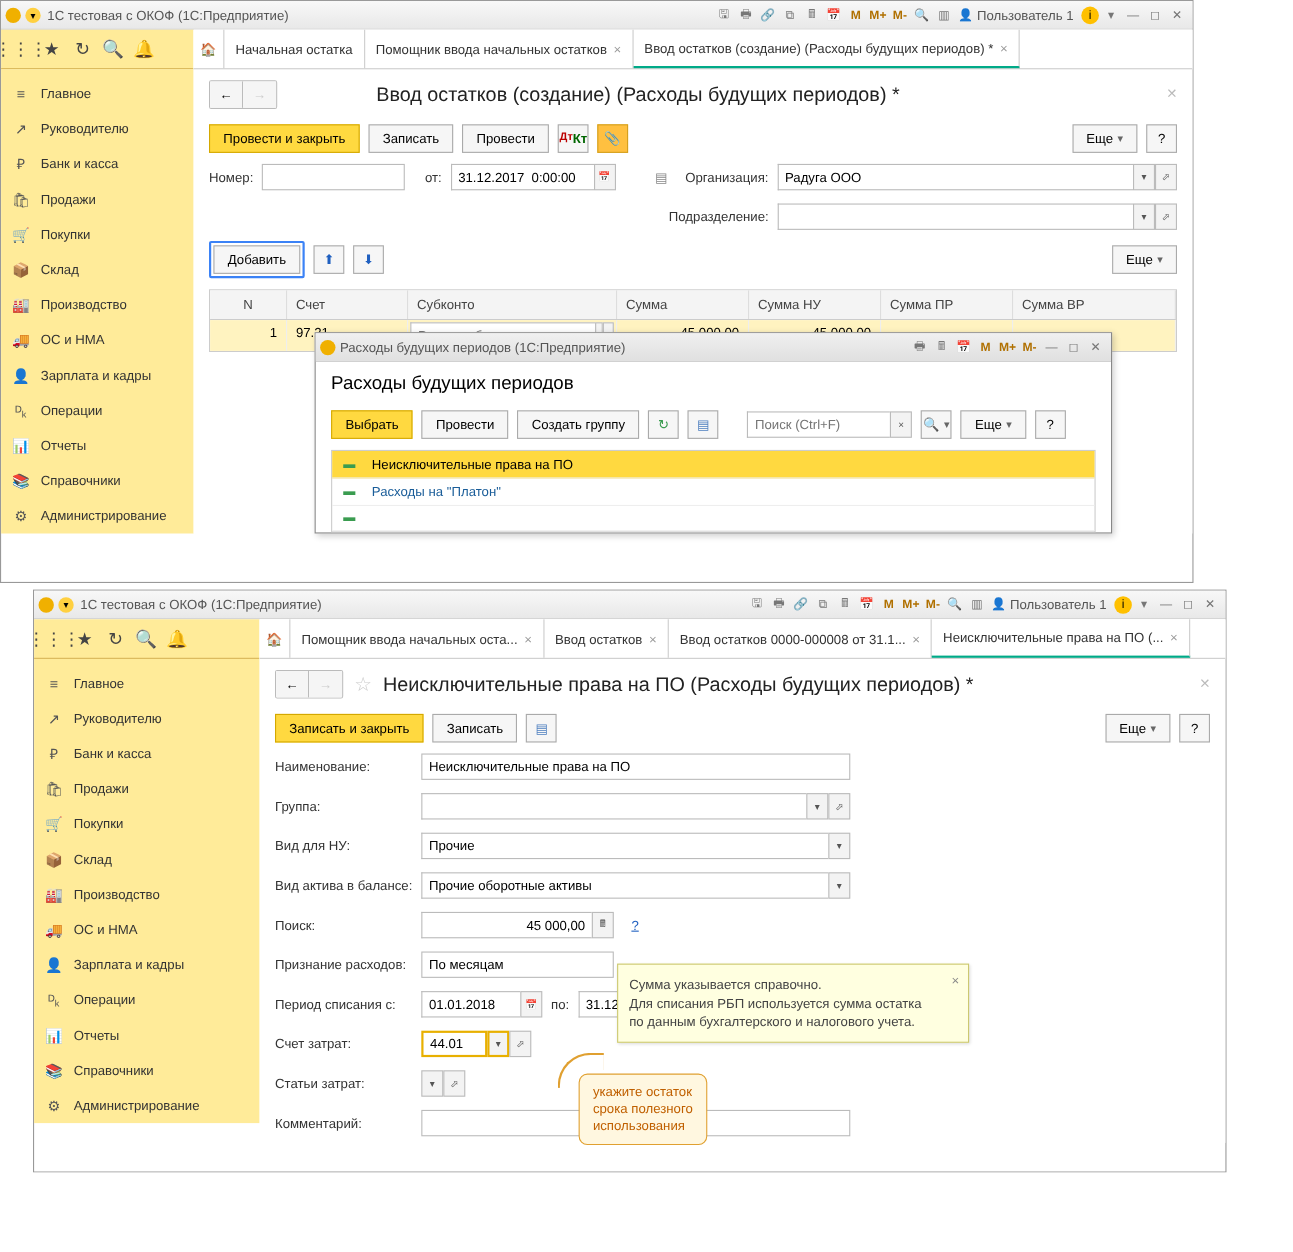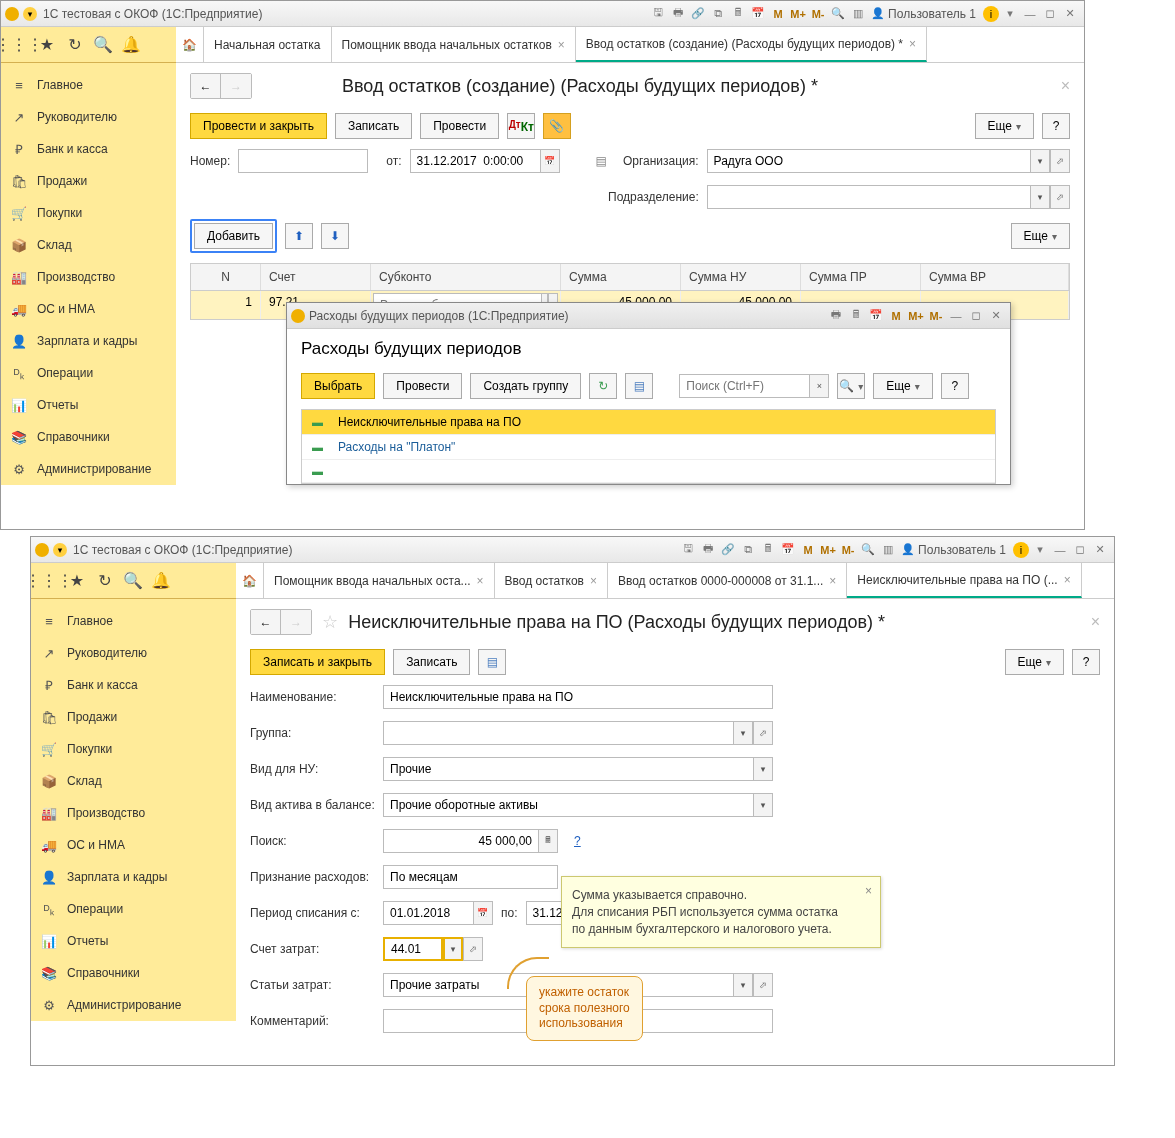--- a/index.html
+++ b/index.html
@@ -489,21 +489,20 @@
         <span class="select-wrap">
             <input class="input acct-highlight" style="width: 60px;" value="44.01">
             <span class="dd-btn acct-highlight">▾</span>
             <span class="dd-btn">⬀</span>
           </span>
         </div>
 
       <div class="formrow">
           <label style="width:125px;">Статьи затрат:</label>
         <span class="select-wrap">
-            <input class="input" style="width: 350px;" value="Прочие затраты">
             <span class="dd-btn">▾</span>
             <span class="dd-btn">⬀</span>
           </span>
         </div>
 
       <div class="formrow">
           <label style="width:125px;">Комментарий:</label>
         <input class="input" style="width: 390px;">
         </div>
 

